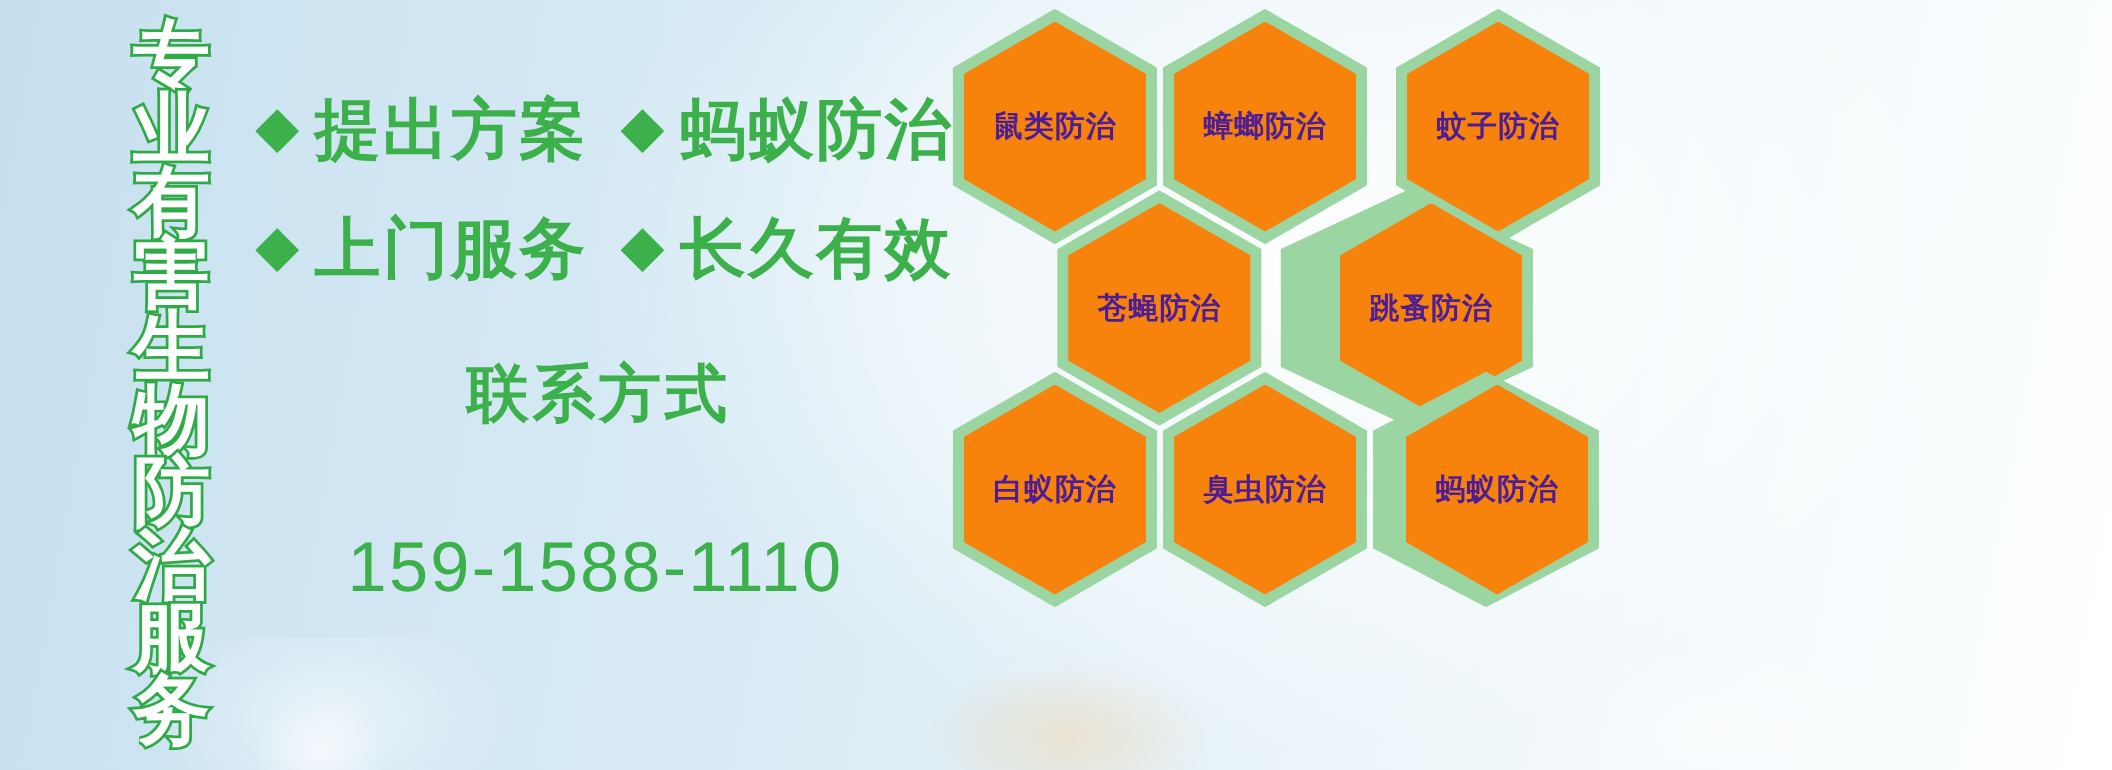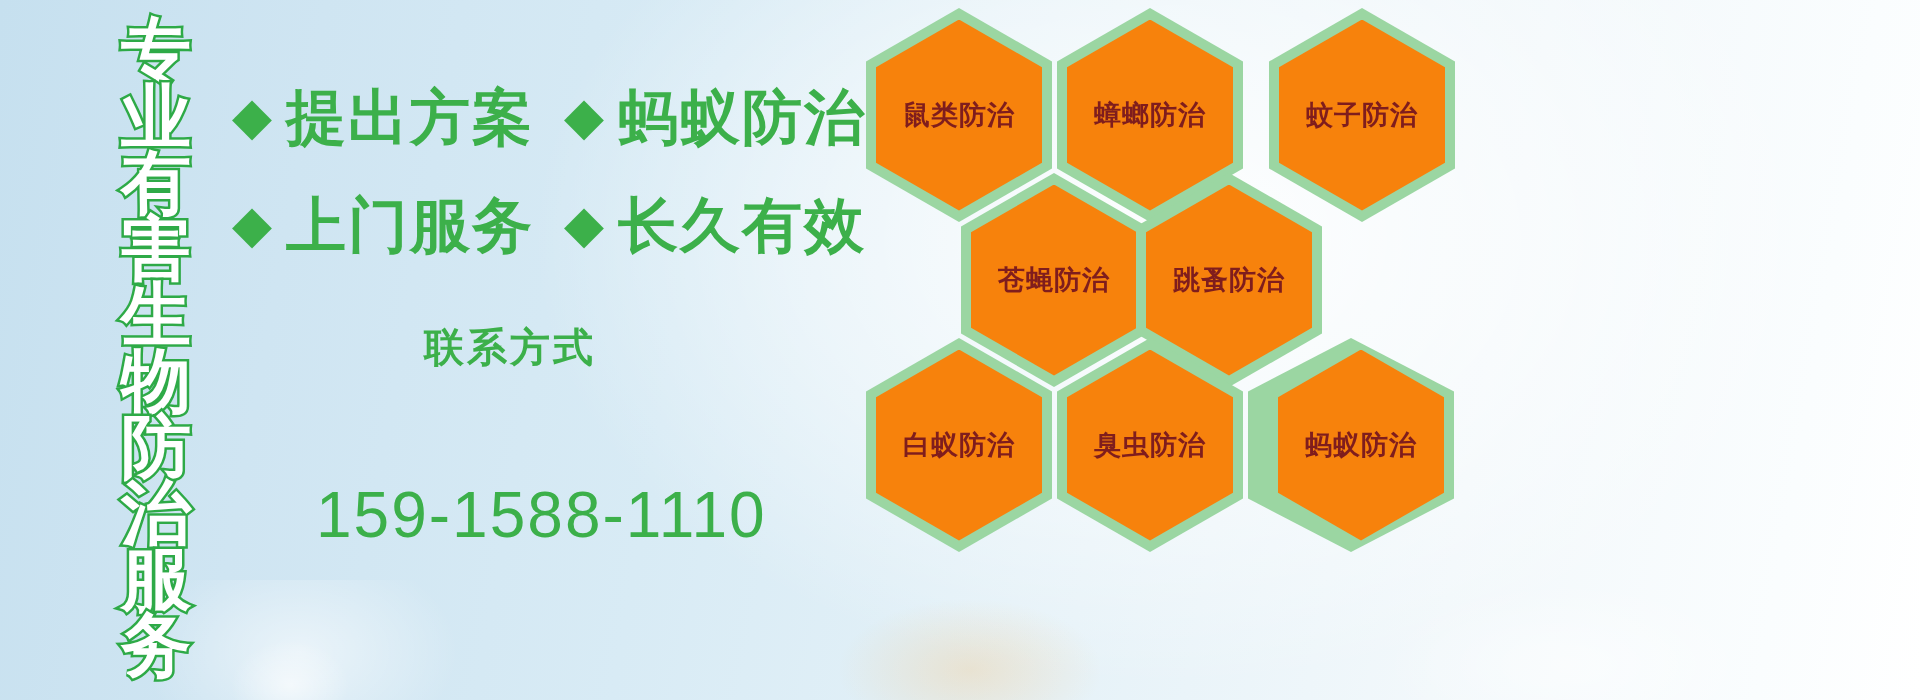--- a/index.html
+++ b/index.html
@@ -46,21 +46,21 @@
     transform:translateY(-2px);
   }
   .feature-row .ftxt{font-size:60px;line-height:1;letter-spacing:2px;text-align:center;}
   .feature-row .gap{display:inline-block;width:30px;}
   #feature-row-1{left:232px;top:88px;}
   #feature-row-2{left:232px;top:196px;}
 
   
   #contact-title{
     position:absolute;left:424px;top:320px;
-    font-size:40px;font-weight:700;color:#3cb04a;letter-spacing:3px;
+    font-size:57px;font-weight:700;color:#3cb04a;letter-spacing:3px;
   }
   .phone{
     position:absolute;color:#3cb04a;font-weight:400;font-size:64px;
     letter-spacing:2px;white-space:nowrap;
   }
   #phone-1{left:330px;top:398px;}
   #phone-2{left:316px;top:478px;}
 
   
   #honeycomb{position:absolute;left:860px;top:0;width:600px;height:700px;}
@@ -70,21 +70,21 @@
     background:#9bd6a2;
     clip-path:polygon(50% 0%,100% 25%,100% 75%,50% 100%,0% 75%,0% 25%);
   }
   .hex .hex-inner{
     width:166px;height:191px;
     background:#f7820c;
     clip-path:polygon(50% 0%,100% 25%,100% 75%,50% 100%,0% 75%,0% 25%);
     display:flex;align-items:center;justify-content:center;
   }
   .hex .hex-label{
-    color:#7f1d1d;font-size:27px;font-weight:700;letter-spacing:1px;
+    color:#4c1d95;font-size:27px;font-weight:700;letter-spacing:1px;
     white-space:nowrap;text-align:center;
   }
 </style>
 </head>
 <body>
 
 <div id="banner">
 
   <div class="ghost ghost-a"></div>
   <div class="ghost ghost-b"></div>
@@ -137,21 +137,21 @@
     <div class="hex" style="left: 388px; top: 8px; margin-left: 21px;">
       <div class="hex-inner">
         <span class="hex-label">蚊子防治</span>
       </div>
     </div>
     <div class="hex" style="left: 101px; top: 173px;">
       <div class="hex-inner">
         <span class="hex-label">苍蝇防治</span>
       </div>
     </div>
-    <div class="hex" style="left: 276px; top: 173px;">
+    <div class="hex" style="left: 304px; top: 173px; padding-left: 44px;">
       <div class="hex-inner">
         <span class="hex-label">跳蚤防治</span>
       </div>
     </div>
     <div class="hex" style="left: 6px; top: 338px;">
       <div class="hex-inner">
         <span class="hex-label">白蚁防治</span>
       </div>
     </div>
     <div class="hex" style="left: 197px; top: 338px;">

